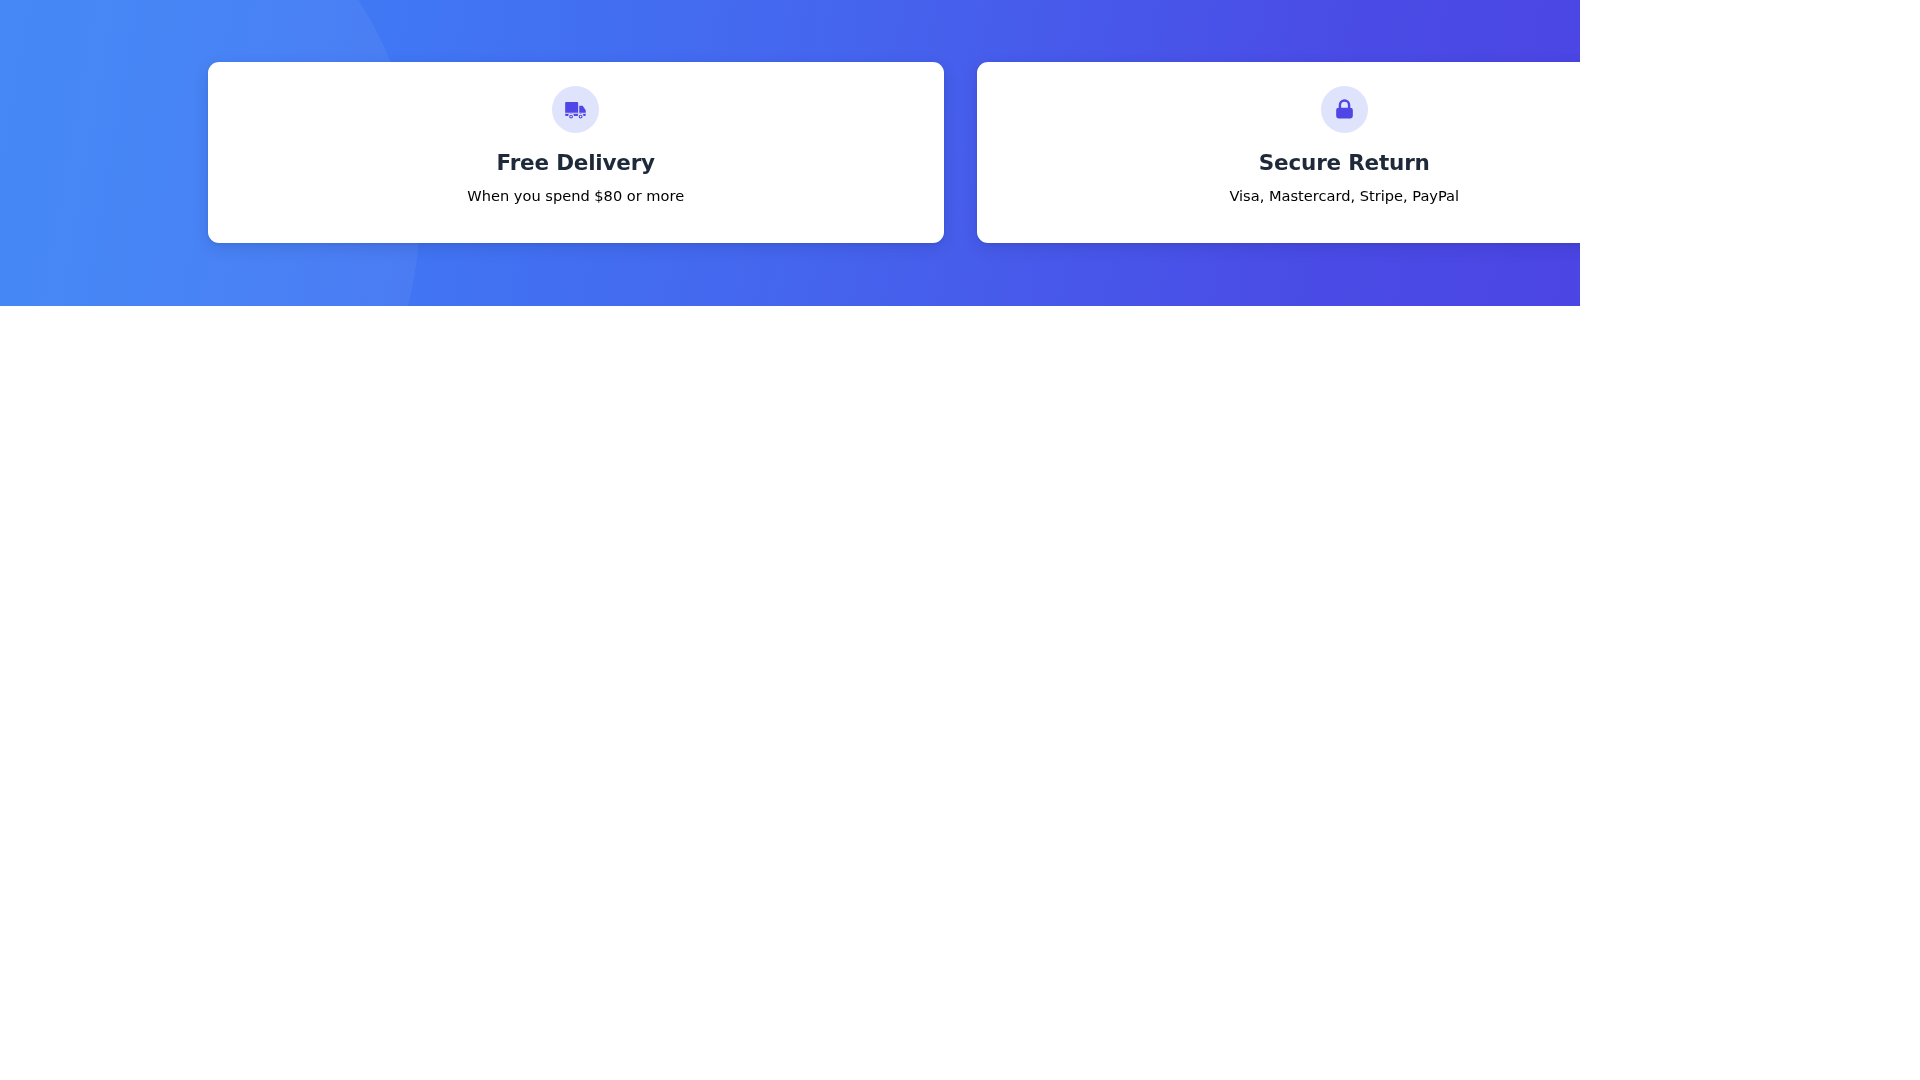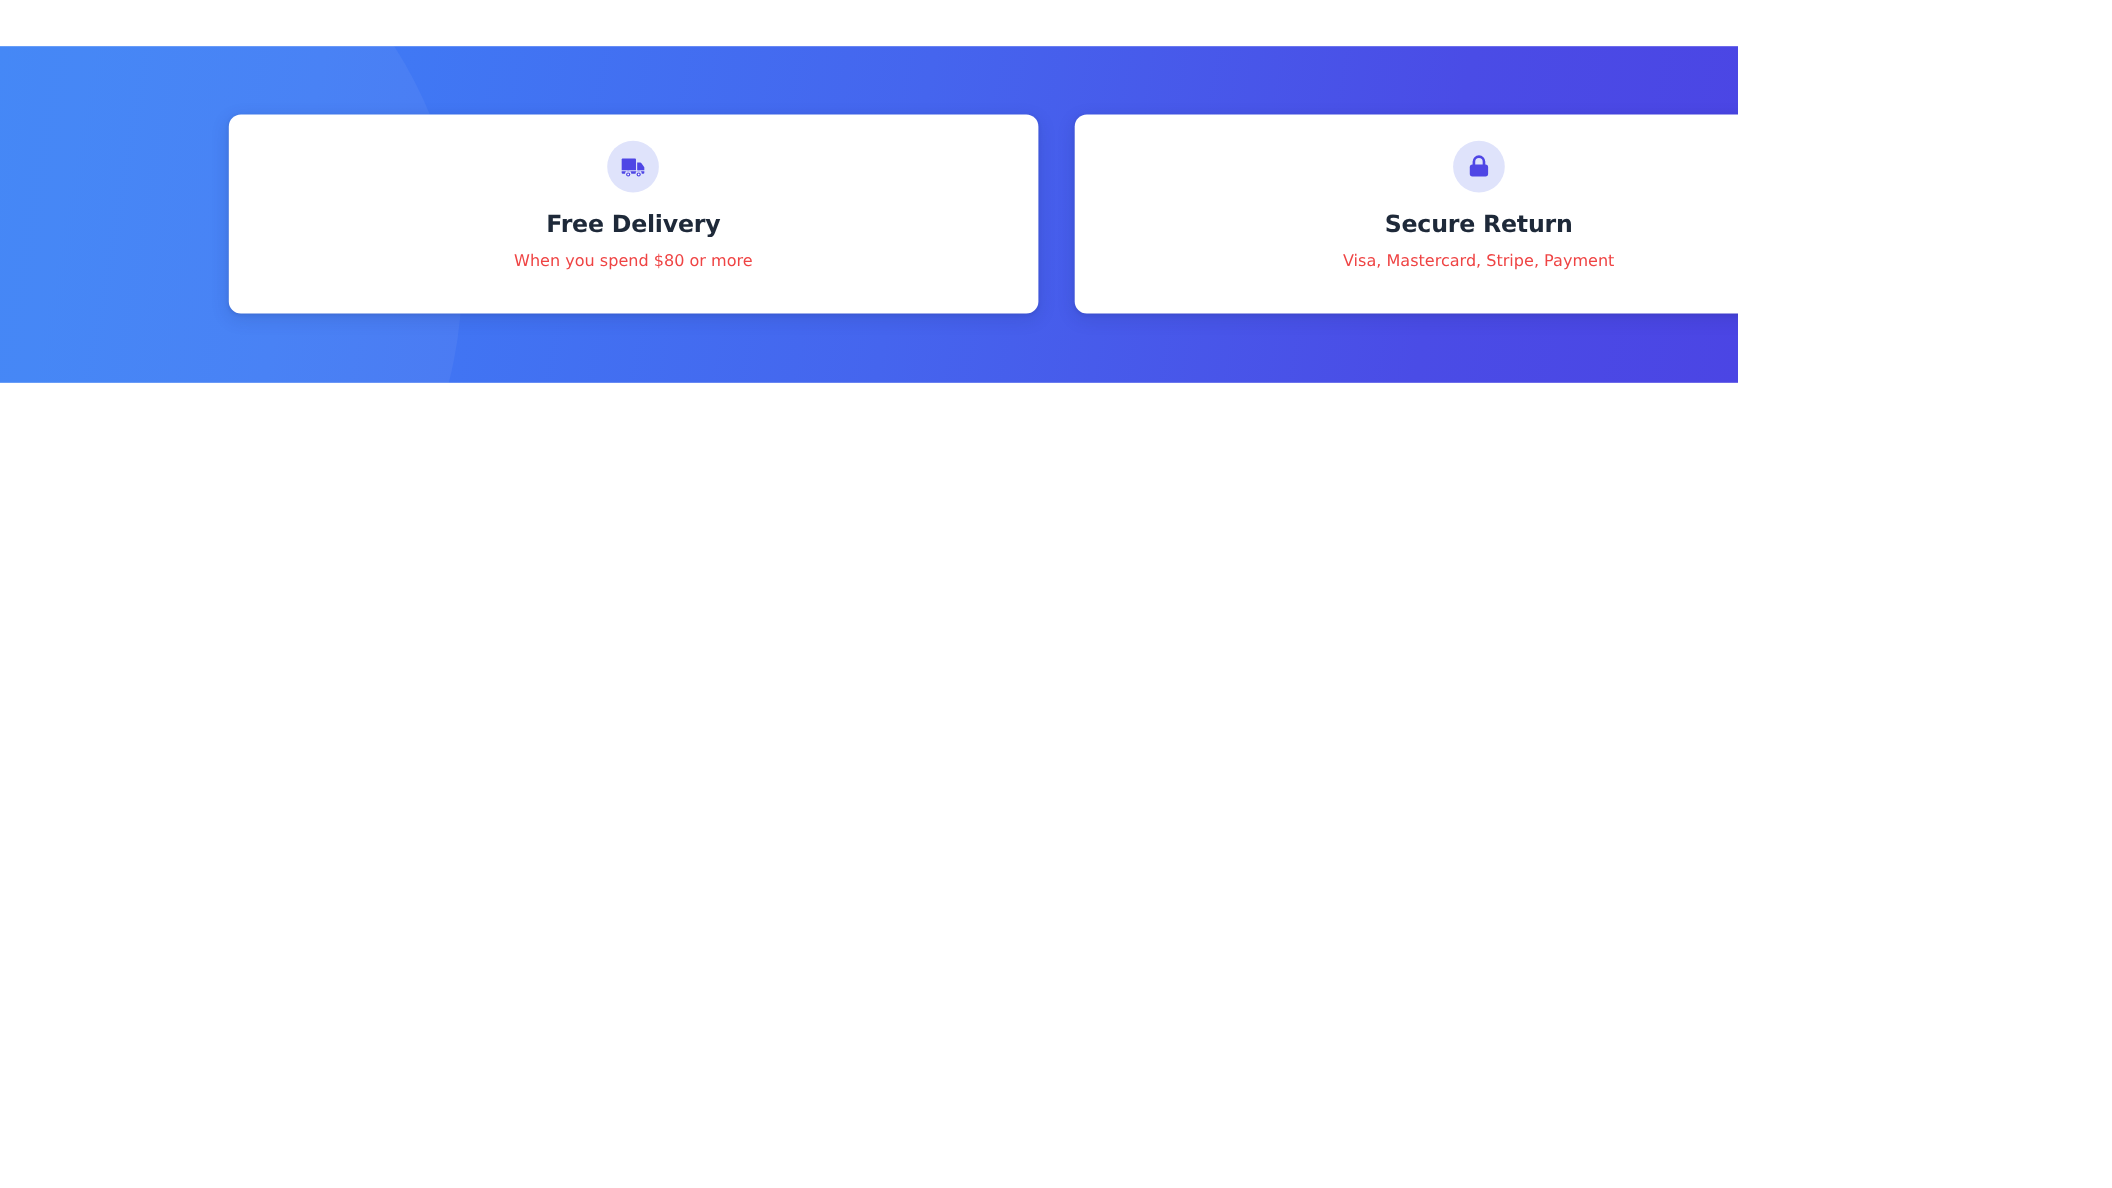--- a/index.html
+++ b/index.html
@@ -12,21 +12,20 @@
     overflow: hidden;
   }
 
   
   .banner {
     position: relative;
     width: 1580px;
     height: 306px;
     background: linear-gradient(100deg, #3b82f6 0%, #3f7bf5 18%, #4565ee 52%, #4a4ce6 82%, #4b45e4 100%);
     overflow: hidden;
-    margin-top: 42px;
   }
 
   
   .banner-blob {
     position: absolute;
     left: -320px;
     top: -170px;
     width: 740px;
     height: 760px;
     border-radius: 50%;
@@ -77,21 +76,21 @@
     color: #1e2939;
     letter-spacing: -0.2px;
     line-height: 1;
     text-align: center;
   }
 
   .card-subtitle {
     margin-top: 15px;
     font-size: 14.6px;
     font-weight: 400;
-    color: #ef4444;
+    color: #000000;
     line-height: 1;
     text-align: left;
   }
 
   
   .page-body {
     width: 1920px;
     height: 774px;
     background: #ffffff;
   }
@@ -128,19 +127,19 @@
     <div class="feature-card">
       <div class="icon-circle">
         <span>
           <svg width="25" height="25" viewBox="0 0 24 24" fill="none" aria-hidden="true">
             <path d="M7.6 10.6V7.7a4.4 4.4 0 0 1 8.8 0v2.9" stroke="#4f46e5" stroke-width="2.3" stroke-linecap="round"></path>
             <rect x="4" y="10.2" width="16" height="10.4" rx="2.3" fill="#4f46e5"></rect>
           </svg>
         </span>
       </div>
       <div class="card-title">Secure Return</div>
-      <div class="card-subtitle">Visa, Mastercard, Stripe, Payment</div>
+      <div class="card-subtitle">Visa, Mastercard, Stripe, PayPal</div>
     </div>
 
   </div>
 </div>
 
 <div class="page-body"></div>
 
 </body></html>

